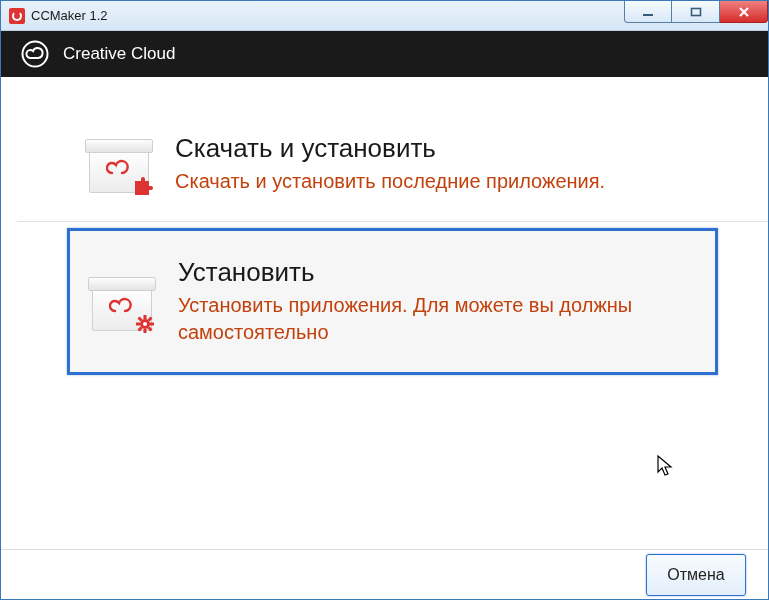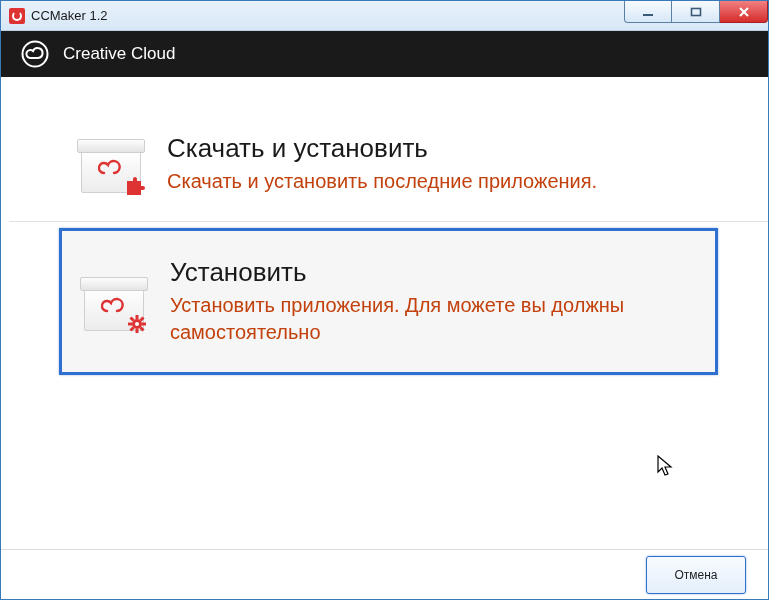--- a/index.html
+++ b/index.html
@@ -80,21 +80,21 @@
     height: 46px;
     display: flex;
     align-items: center;
     padding: 0 20px;
     gap: 14px;
   }
   .banner-title { font-size: 17px; font-weight: 400; }
 
   
   .content {
-    padding: 30px 0 0 8px;
+    padding: 30px 0 0 16px;
   }
   .option {
     display: flex;
     align-items: center;
     gap: 26px;
     padding: 26px 40px 26px 72px;
     border-bottom: 1px solid #e2e2e2;
     cursor: pointer;
   }
   .option:last-of-type { border-bottom: none; }
@@ -152,21 +152,21 @@
     border-top: 1px solid #dcdcdc;
     display: flex;
     align-items: center;
     justify-content: flex-end;
     padding: 0 22px;
     background: #fff;
   }
   .btn {
     min-width: 100px;
     padding: 11px 18px;
-    font-size: 12px;
+    font-size: 16px;
     border: 1px solid #2f6fd0;
     border-radius: 3px;
     background: linear-gradient(#f7fbff,#e4effb);
     color: #222;
     box-shadow: 0 0 2px rgba(47,111,208,.6);
     cursor: pointer;
   }
 
   .cursor {
     position: absolute;

